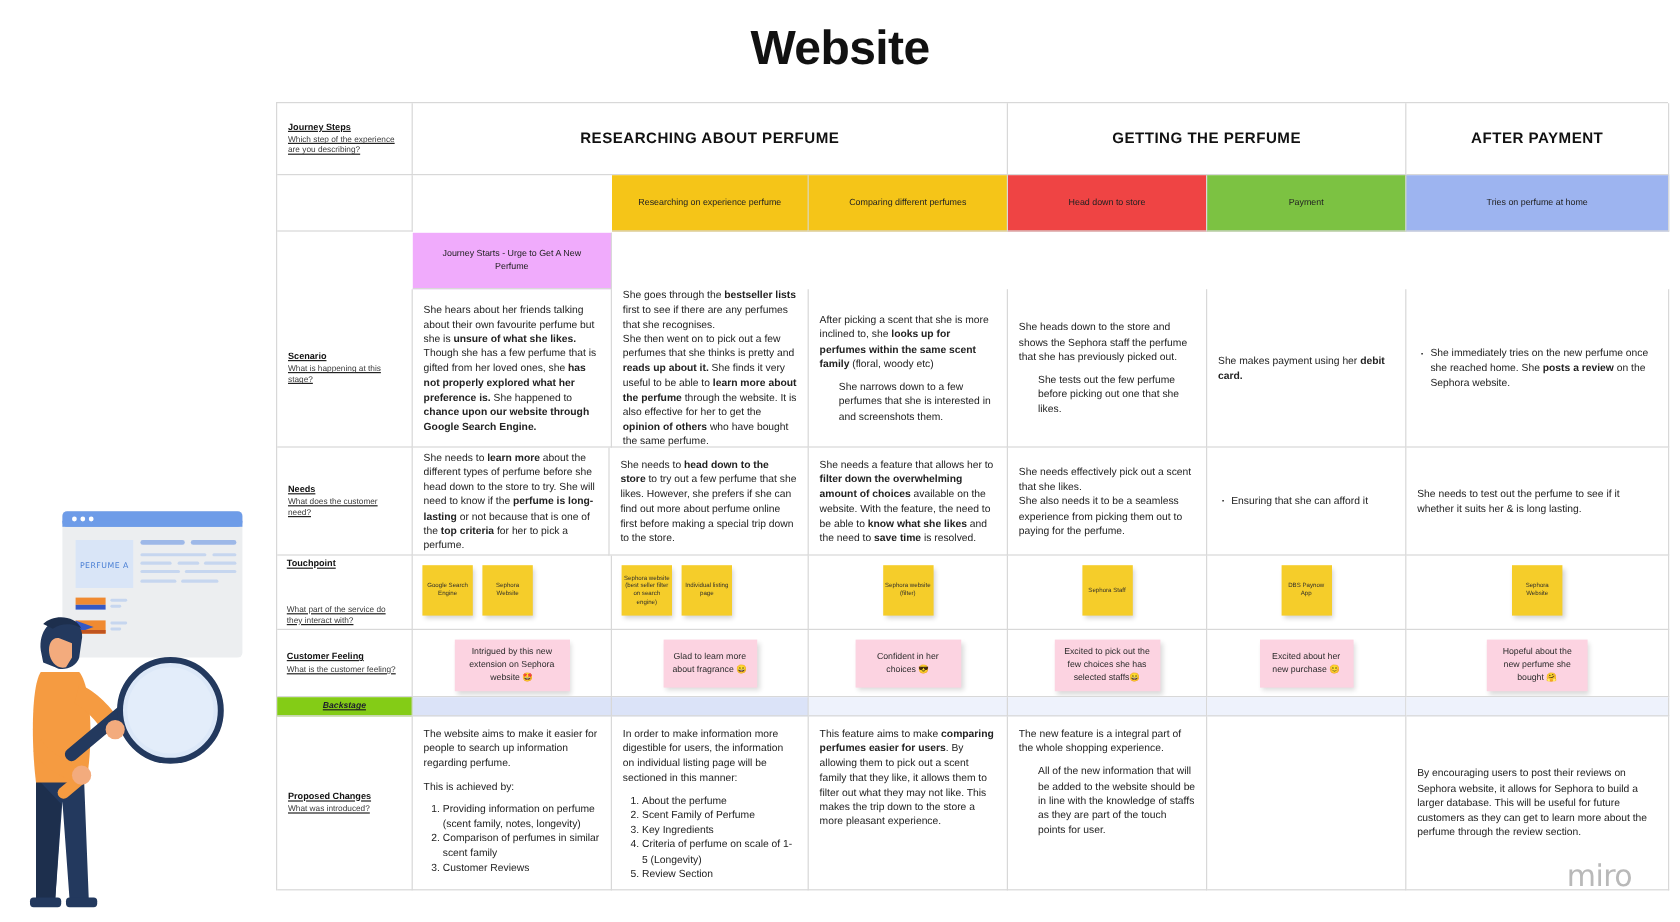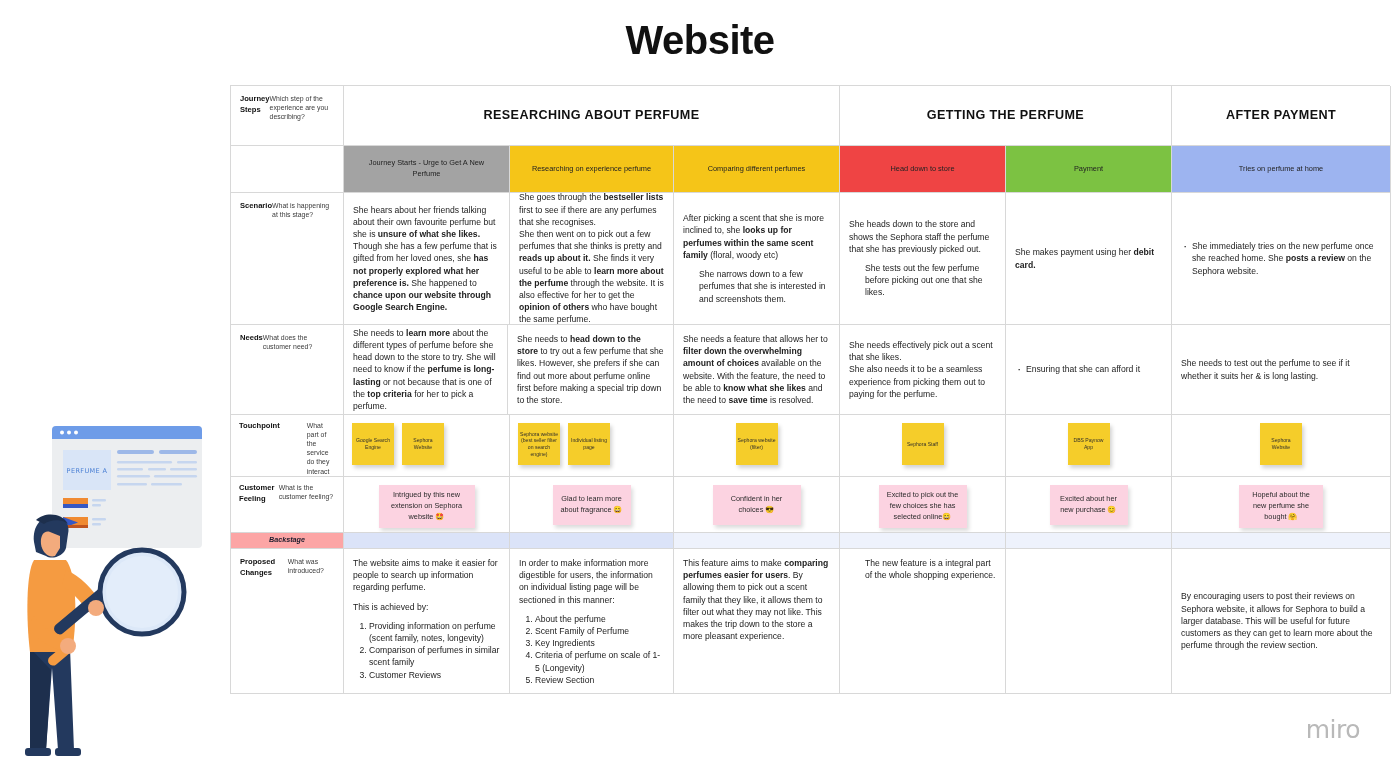--- a/index.html
+++ b/index.html
@@ -48,21 +48,21 @@
   .c1 { width:166px; flex:0 0 166px; }
   .c2 { width:164px; flex:0 0 164px; }
   .c3 { width:166px; flex:0 0 166px; }
   .c4 { width:166px; flex:0 0 166px; }
   .c5 { width:166px; flex:0 0 166px; }
   .c6 { width:219px; flex:0 0 219px; }
 
   
   .lbl-title { font-weight:bold; font-size:7.6px; color:#111; margin-bottom:1px; }
   .lbl-sub   { font-size:6.9px; color:#3a3a3a; line-height:1.32; }
-  .c-lbl { display:flex; flex-direction:row; justify-content:center; padding:8px 8px 8px 9px;}
+  .c-lbl { display:flex; flex-direction:column; justify-content:center; padding:8px 8px 8px 9px;text-decoration:underline;}
 
   
   .row-steps .cell { height:60px; }
   .phase {
     display:flex; align-items:center; justify-content:center;
     font-weight:bold; font-size:12.6px; letter-spacing:0.4px; color:#111;
     text-align:center;
   }
   .phase-research { width:496px; flex:0 0 496px; }
   .phase-getting  { width:332px; flex:0 0 332px; }
@@ -208,21 +208,21 @@
       <div class="lbl-title">Journey Steps</div>
       <div class="lbl-sub">Which step of the experience are you describing?</div>
     </div>
     <div class="cell phase phase-research">RESEARCHING ABOUT PERFUME</div>
     <div class="cell phase phase-getting">GETTING THE PERFUME</div>
     <div class="cell phase phase-after">AFTER PAYMENT</div>
   </div>
 
   <div class="row row-stages">
     <div class="cell c-lbl"></div>
-    <div class="cell c1" style="background: #a3a3a3;">
+    <div class="cell c1" style="background: #f0abfc; margin-top: 48px;">
         <span class="chip">Journey Starts - Urge to Get A New Perfume</span>
       </div>
     <div class="cell c2" style="background: rgb(245, 197, 24);">
         <span class="chip">Researching on experience perfume</span>
       </div>
     <div class="cell c3" style="background: rgb(245, 197, 24);">
         <span class="chip">Comparing different perfumes</span>
       </div>
     <div class="cell c4" style="background: #ef4444;">
         <span class="chip">Head down to store</span>
@@ -353,37 +353,37 @@
           <div class="feeling f-w2">Glad to learn more about fragrance 😄</div>
         </div>
       </div>
     <div class="cell c3">
         <div class="notes center">
           <div class="feeling f-w3">Confident in her choices 😎</div>
         </div>
       </div>
     <div class="cell c4">
         <div class="notes center">
-          <div class="feeling f-w4">Excited to pick out the few choices she has selected online😄</div>
+          <div class="feeling f-w4">Excited to pick out the few choices she has selected staffs😄</div>
         </div>
       </div>
     <div class="cell c5">
         <div class="notes center">
           <div class="feeling f-w5">Excited about her new purchase 😊</div>
         </div>
       </div>
     <div class="cell c6">
         <div class="notes center">
           <div class="feeling f-w6">Hopeful about the new perfume she bought 🤗</div>
         </div>
       </div>
   </div>
 
   <div class="row row-backstage">
-    <div class="cell c-lbl" style="background: #fca5a5; text-align: center;">
+    <div class="cell c-lbl" style="background: #84cc16; text-align: center;">
         <span class="backstage-lbl">Backstage</span>
       </div>
     <div class="cell c1" style="background: rgb(219, 227, 248);"></div>
     <div class="cell c2" style="background: rgb(219, 227, 248);"></div>
     <div class="cell c3" style="background: rgb(238, 242, 252);"></div>
     <div class="cell c4" style="background: rgb(238, 242, 252);"></div>
     <div class="cell c5" style="background: rgb(238, 242, 252);"></div>
     <div class="cell c6" style="background: rgb(238, 242, 252);"></div>
   </div>
 
@@ -414,20 +414,21 @@
             <li>Review Section</li>
           </ol>
         </div>
       </div>
     <div class="cell c3">
         <div>This feature aims to make <b>comparing perfumes easier for users</b>. By allowing them to pick out a scent family that they like, it allows them to filter out what they may not like. This makes the trip down to the store a more pleasant experience.</div>
       </div>
     <div class="cell c4">
         <div>
           <p>The new feature is a integral part of the whole shopping experience.</p>
+          <p>All of the new information that will be added to the website should be in line with the knowledge of staffs as they are part of the touch points for user.</p>
         </div>
       </div>
     <div class="cell c5">
         <div></div>
       </div>
     <div class="cell c6 vcenter">
         <div class="vcenter-inner">By encouraging users to post their reviews on Sephora website, it allows for Sephora to build a larger database. This will be useful for future customers as they can get to learn more about the perfume through the review section.</div>
       </div>
   </div>
 

